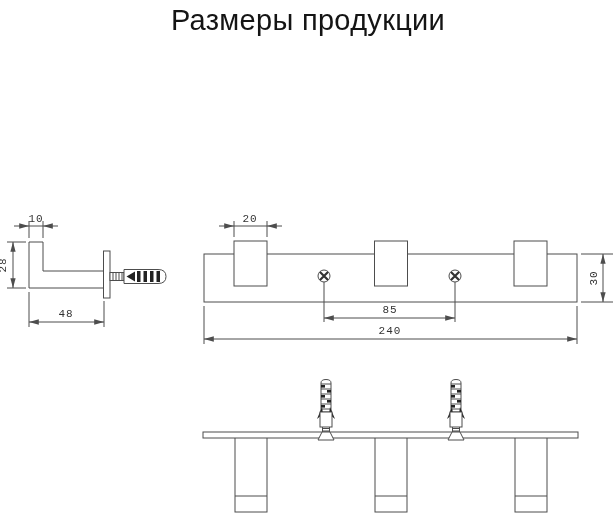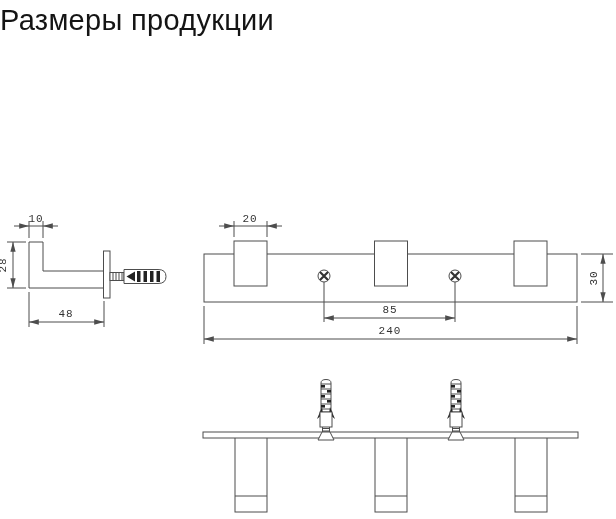--- a/index.html
+++ b/index.html
@@ -5,21 +5,21 @@
   html,body{margin:0;padding:0;background:#fff;}
   .canvas{
     position:relative;
     width:616px;height:519px;
     background:#ffffff;
     font-family:"Liberation Sans", sans-serif;
     overflow:hidden;
   }
   .title{
     position:absolute;top:4px;left:0;width:100%;
-    text-align:left;
+    text-align:center;
     font-size:29px;font-weight:500;letter-spacing:.3px;
     color:#141414;
   }
   svg{position:absolute;left:0;top:0;}
   .ln{stroke:#4d4d4d;stroke-width:1;fill:none;}
   .fillw{fill:#ffffff;stroke:#4d4d4d;stroke-width:1;}
   .dk{fill:#222;stroke:none;}
   .dimtxt{
     font-family:"Liberation Mono","DejaVu Sans Mono",monospace;
     font-size:11px;letter-spacing:1px;fill:#333;

